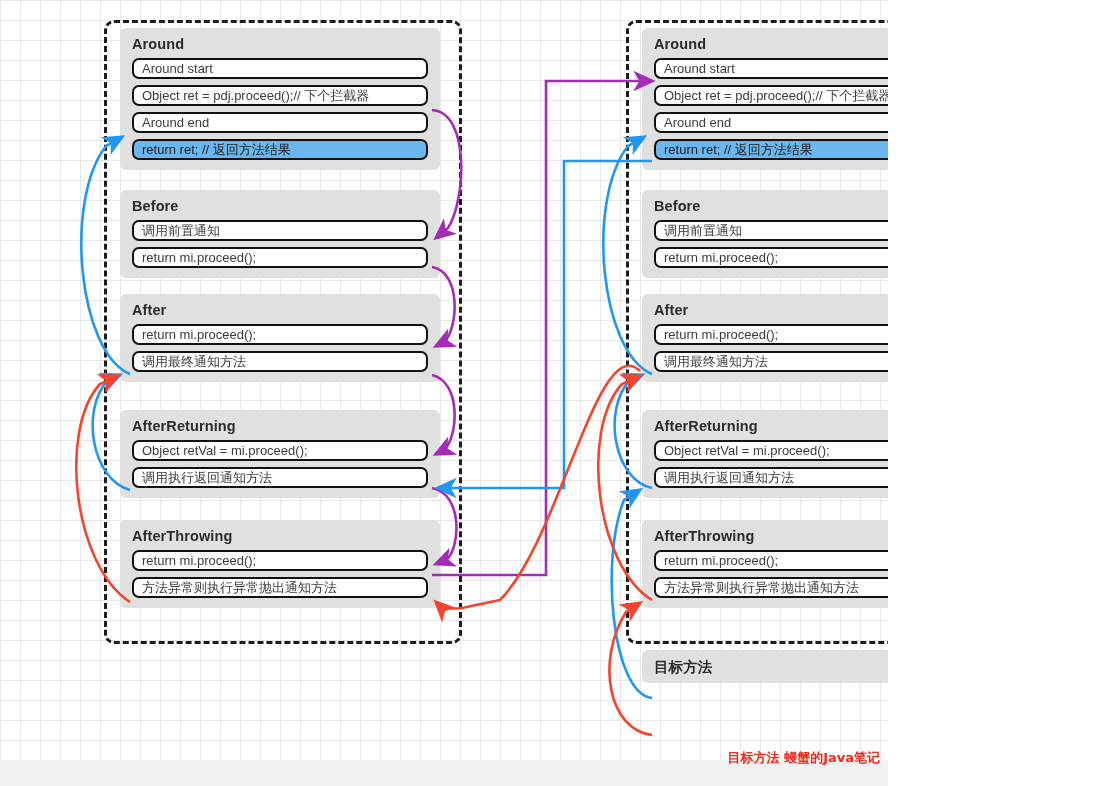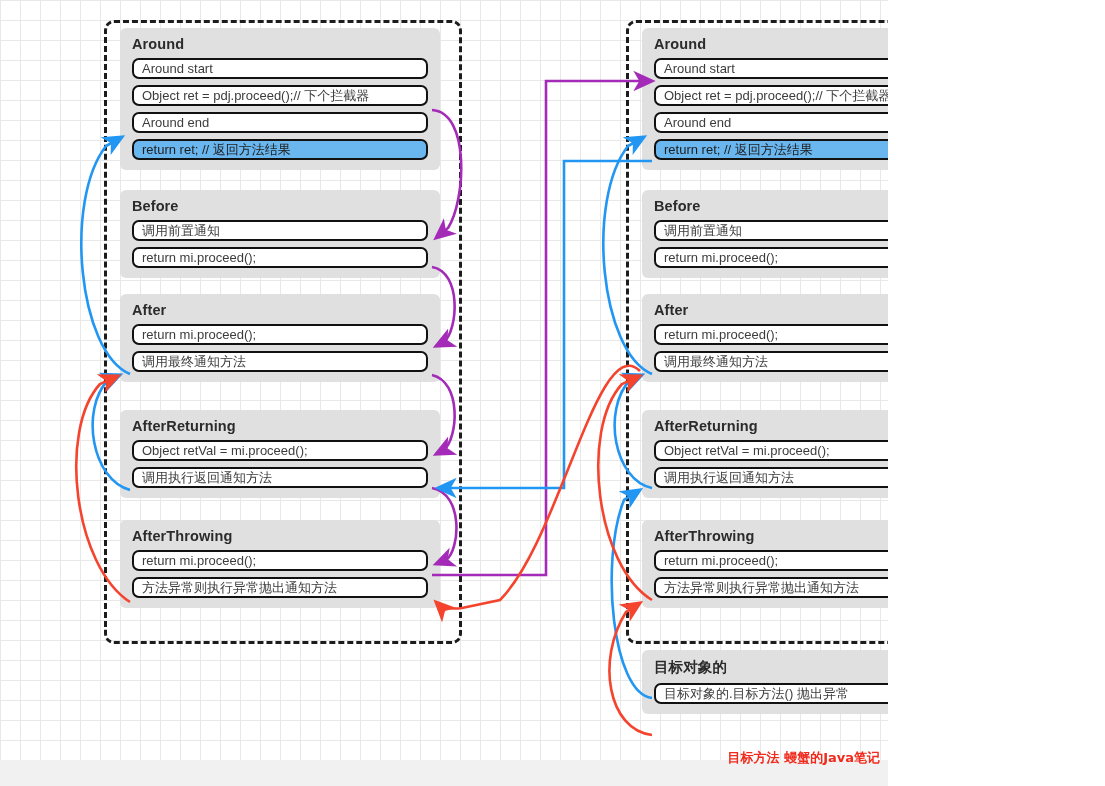--- a/index.html
+++ b/index.html
@@ -135,22 +135,21 @@
         <div class="gtitle">AfterReturning</div>
         <div class="codebox">Object retVal = mi.proceed();</div>
         <div class="codebox last">调用执行返回通知方法</div>
       </div>
       <div class="group" style="left: 642px; top: 520px; width: 320px;">
         <div class="gtitle">AfterThrowing</div>
         <div class="codebox">return mi.proceed();</div>
         <div class="codebox last">方法异常则执行异常抛出通知方法</div>
       </div>
       <div class="group" style="left: 642px; top: 650px; width: 320px;">
-        <div class="gtitle">目标对象的</div>
-        <div class="codebox last">目标对象的.目标方法() 抛出异常</div>
+        <div class="gtitle">目标方法</div>
       </div>
     </div>
 
   <svg id="arrows" viewBox="0 0 1105 786">
     <defs>
       <marker id="ah-purple" markerWidth="9" markerHeight="9" refX="7.2" refY="4.5" orient="auto">
         <path d="M0,0.6 L8.6,4.5 L0,8.4 L2.3,4.5 Z" fill="#a32bb8"></path>
       </marker>
       <marker id="ah-blue" markerWidth="9" markerHeight="9" refX="7.2" refY="4.5" orient="auto">
         <path d="M0,0.6 L8.6,4.5 L0,8.4 L2.3,4.5 Z" fill="#2196f3"></path>

